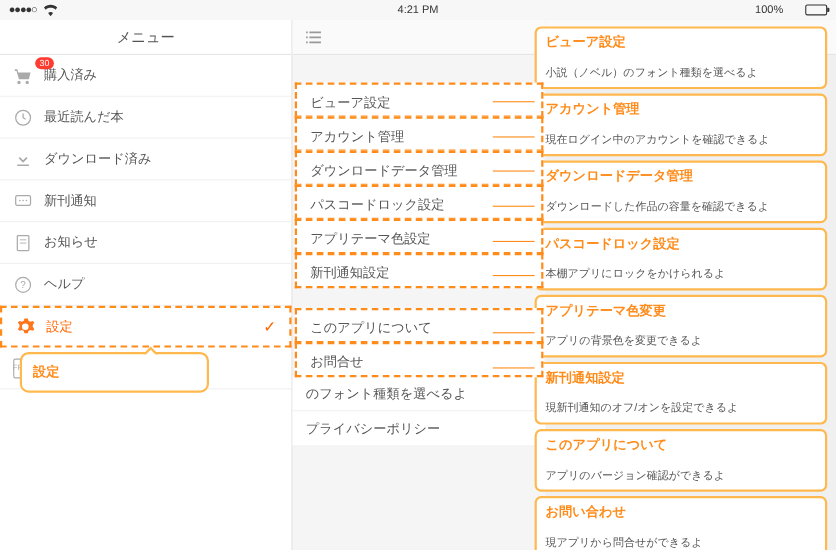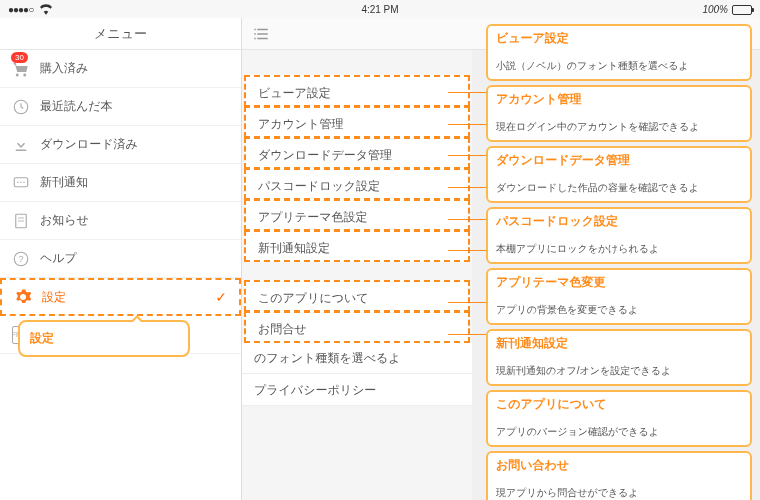--- a/index.html
+++ b/index.html
@@ -2,34 +2,34 @@
 <html><head>
 <meta charset="utf-8">
 <style>
   * { margin: 0; padding: 0; box-sizing: border-box; }
   body { width: 760px; height: 500px; font-family: -apple-system, "Hiragino Sans", sans-serif; background: #f0f0f0; overflow: hidden; position: relative; }
   
   .status-bar { height: 18px; background: #f7f7f7; display: flex; justify-content: space-between; align-items: center; padding: 0 8px; font-size: 10px; color: #333; }
   .status-left { display: flex; gap: 4px; align-items: center; }
   .dots { letter-spacing: -1px; }
   .status-center { position: absolute; left: 50%; transform: translateX(-50%); }
-  .status-right { display: flex; gap: 4px; align-items: flex-end; font-style: italic; }
+  .status-right { display: flex; gap: 20px; align-items: flex-start; }
   .battery { width: 20px; height: 10px; border: 1px solid #333; border-radius: 2px; position: relative; }
   .battery::after { content: ''; position: absolute; right: -3px; top: 2px; width: 2px; height: 4px; background: #333; border-radius: 0 1px 1px 0; }
   .battery-fill { background: #333; height: 100%; width: 100%; }
   
   .main { display: flex; height: 482px; position: relative; }
   
-  .col-left { width: 242px; background: #fff; border-right: 1px solid #ddd; }
+  .col-left { width: 266px; background: #fff; border-right: 1px solid #ddd; }
   .menu-header { height: 32px; text-align: center; line-height: 32px; font-size: 13px; color: #555; border-bottom: 1px solid #e5e5e5; }
   .menu-item { height: 38px; display: flex; align-items: center; padding: 0 12px; gap: 10px; font-size: 12px; color: #555; border-bottom: 1px solid #f0f0f0; position: relative; }
   .menu-item.selected { border: 2px dashed #ff8c1a; color: #ff6600; }
   .menu-icon { width: 18px; height: 18px; display: flex; align-items: center; justify-content: center; color: #aaa; }
   .menu-item.selected .menu-icon { color: #ff6600; }
-  .badge { position: absolute; left: 11px; top: 2px; background: #ff3b30; color: #fff; font-size: 8px; padding: 1px 4px; border-radius: 7px; min-width: 14px; text-align: center; }
+  .badge { position: absolute; left: 32px; top: 2px; background: #ff3b30; color: #fff; font-size: 8px; padding: 1px 4px; border-radius: 7px; min-width: 14px; text-align: center; }
   .check { margin-left: auto; color: #ff6600; font-size: 14px; }
   
   .col-mid { width: 230px; background: #f5f5f5; position: relative; }
   .mid-header { height: 32px; display: flex; align-items: center; padding: 0 10px; color: #888; font-size: 16px; border-bottom: 1px solid #e5e5e5; background: #fafafa; }
   .set-group { margin-top: 26px; }
   .set-item { height: 32px; line-height: 32px; padding: 0 12px; font-size: 12px; color: #555; background: #fff; border-bottom: 1px solid #eee; }
   .set-item.hl { border: 2px dashed #ff8c1a; margin: -1px 2px; position: relative; z-index: 2; }
   .gap { height: 20px; }
   
   .col-right { flex: 1; background: #f0f0f0; position: relative; }

